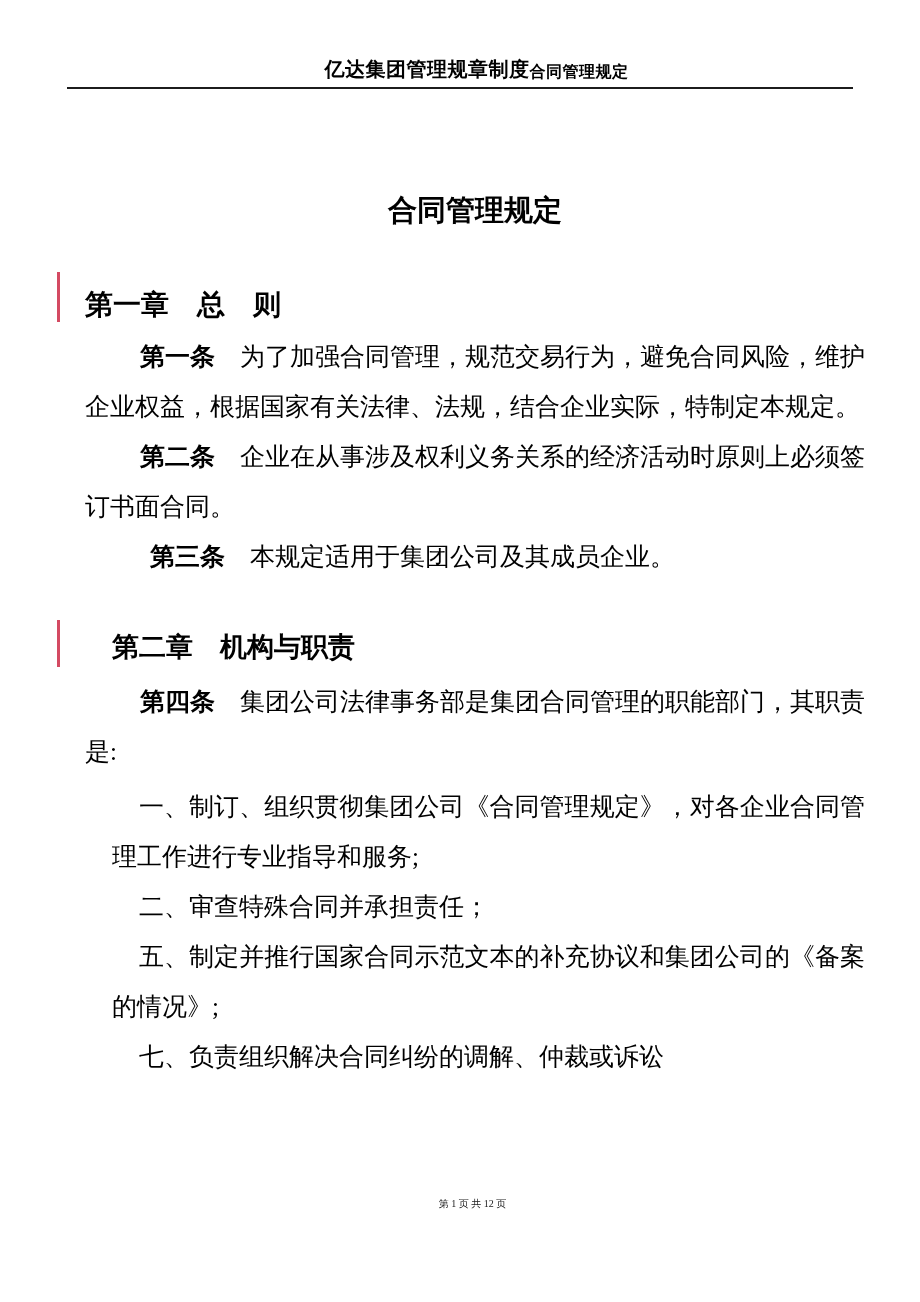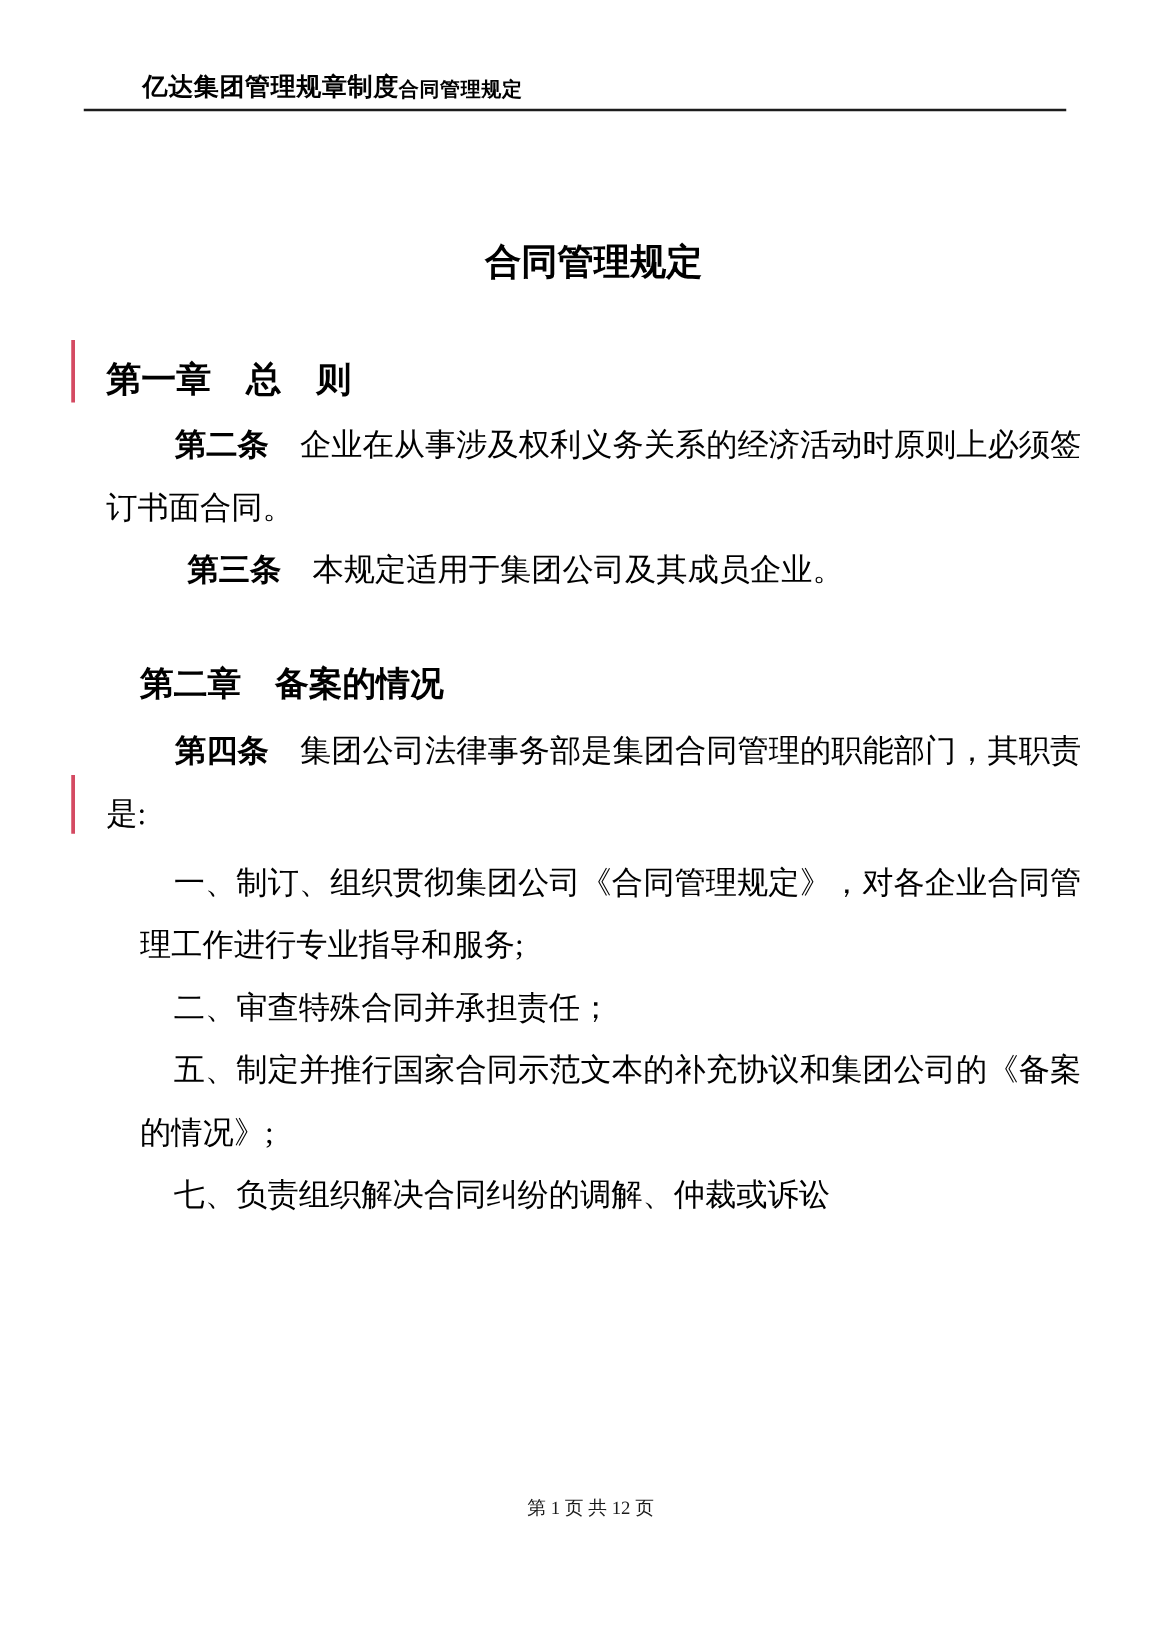--- a/index.html
+++ b/index.html
@@ -12,21 +12,21 @@
     overflow: hidden;
   }
 
   
   .header {
     position: absolute;
     left: 67px; right: 67px; top: 0;
     height: 89px;
     border-bottom: 2px solid #1c1c1c;
     display: flex;
-    justify-content: flex-start;
+    justify-content: center;
     align-items: flex-end;
     padding-bottom: 4px;
     box-sizing: border-box;
   }
   .header-left  { font-size: 20px; font-weight: bold; margin-left: 47px; letter-spacing: 0.5px; }
   .header-right { font-size: 16px; font-weight: bold; margin-right: 14px; letter-spacing: 0.5px; }
 
   
   .content {
     position: absolute;
@@ -85,21 +85,21 @@
     background: var(--revision-bar, #d44a62);
   }
   .revision-bar.bar-1 { top: 272px; height: 50px; }
   .revision-bar.bar-2 { top: 620px; height: 47px; }
 
   
   .footer {
     position: absolute;
     left: 0; right: 0; top: 1197px;
     text-align: center;
-    font-size: 15px;
+    font-size: 10px;
     color: #1a1a1a;
     padding-left: 25px;
   }
 </style>
 </head>
 <body>
 
 <div class="header">
   <span class="header-left">亿达集团管理规章制度</span>
   <span class="header-right">合同管理规定</span>
@@ -107,26 +107,27 @@
 
 <div class="revision-bar bar-1"></div>
 <div class="revision-bar bar-2"></div>
 
 <div class="content">
 
   <h1 class="doc-title">合同管理规定</h1>
 
   <h2 class="chapter-centered">第一章　总　则</h2>
 
+  <p class="article first"><span class="art-label">第一条</span><span>为了加强合同管理，规范交易行为，避免合同风险，维护企业权益，根据国家有关法律、法规，结合企业实际，特制定本规定。</span></p>
 
   <p class="article"><span class="art-label">第二条</span><span>企业在从事涉及权利义务关系的经济活动时原则上必须签订书面合同。</span></p>
 
   <p class="article indent-more"><span class="art-label">第三条</span><span>本规定适用于集团公司及其成员企业。</span></p>
 
-  <h2 class="chapter-left">第二章　备案的情况</h2>
+  <h2 class="chapter-left">第二章　机构与职责</h2>
 
   <p class="article after-chapter"><span class="art-label">第四条</span><span>集团公司法律事务部是集团合同管理的职能部门，其职责是:</span></p>
 
   <div class="duties">
     <p class="duty">一、制订、组织贯彻集团公司《合同管理规定》，对各企业合同管理工作进行专业指导和服务;</p>
     <p class="duty">二、审查特殊合同并承担责任；</p>
     <p class="duty">五、制定并推行国家合同示范文本的补充协议和集团公司的《备案的情况》;</p>
     <p class="duty">七、负责组织解决合同纠纷的调解、仲裁或诉讼</p>
   </div>
 

